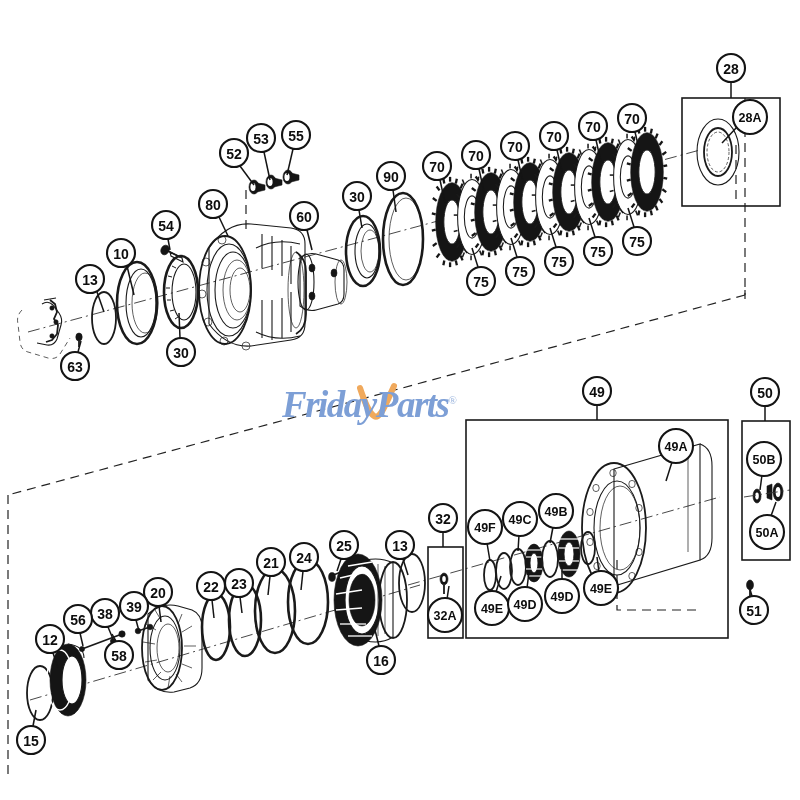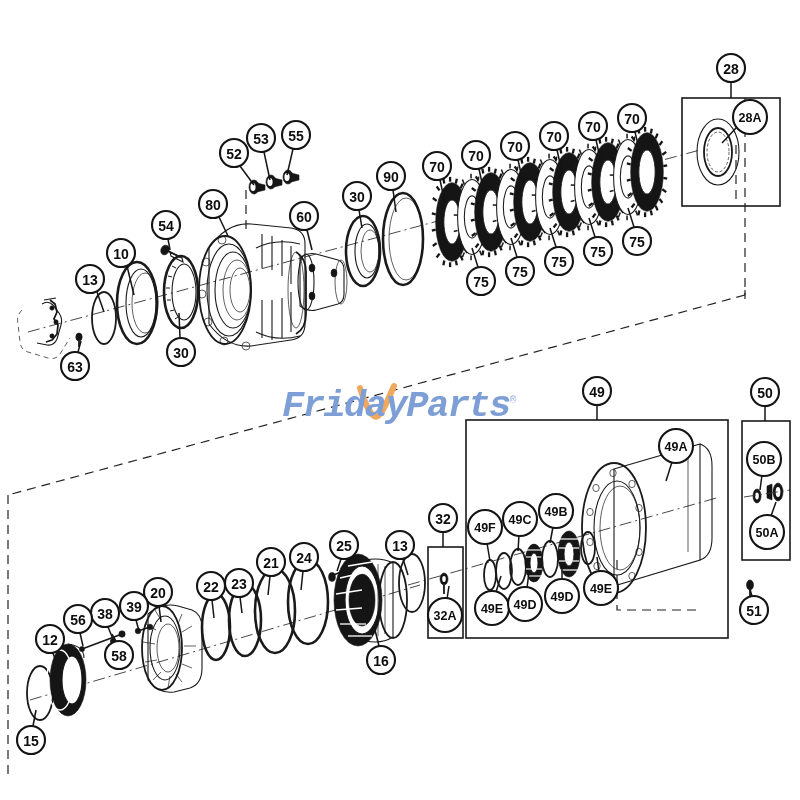--- a/index.html
+++ b/index.html
@@ -2,21 +2,21 @@
 <html><head>
 <meta charset="utf-8">
 <style>
   html,body{margin:0;padding:0;background:#fff;}
   body{width:800px;height:800px;overflow:hidden;
        font-family:"Liberation Sans","DejaVu Sans",sans-serif;}
   #stage{position:relative;width:800px;height:800px;background:#ffffff;}
   #art{position:absolute;left:0;top:0;width:800px;height:800px;}
   .wm{position:absolute;left:282px;top:378px;width:240px;height:48px;
       pointer-events:none;}
-  .wm-text{font-family:Liberation Mono, monospace;
+  .wm-text{font-family:Liberation Serif, serif;
            font-style:italic;font-weight:700;font-size:37px;
            letter-spacing:-1.5px;color:#7d9fd6;line-height:44px;
            white-space:nowrap;}
   .wm-reg{font-size:11px;vertical-align:super;font-style:normal;
           font-weight:400;color:#9ab4dd;}
 </style>
 </head>
 <body>
 
 <div id="stage">

